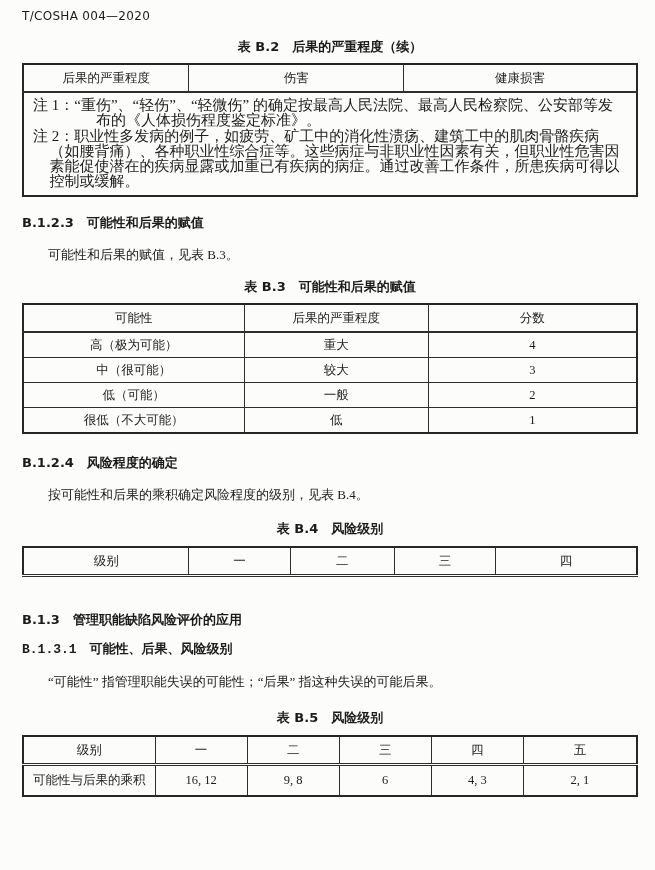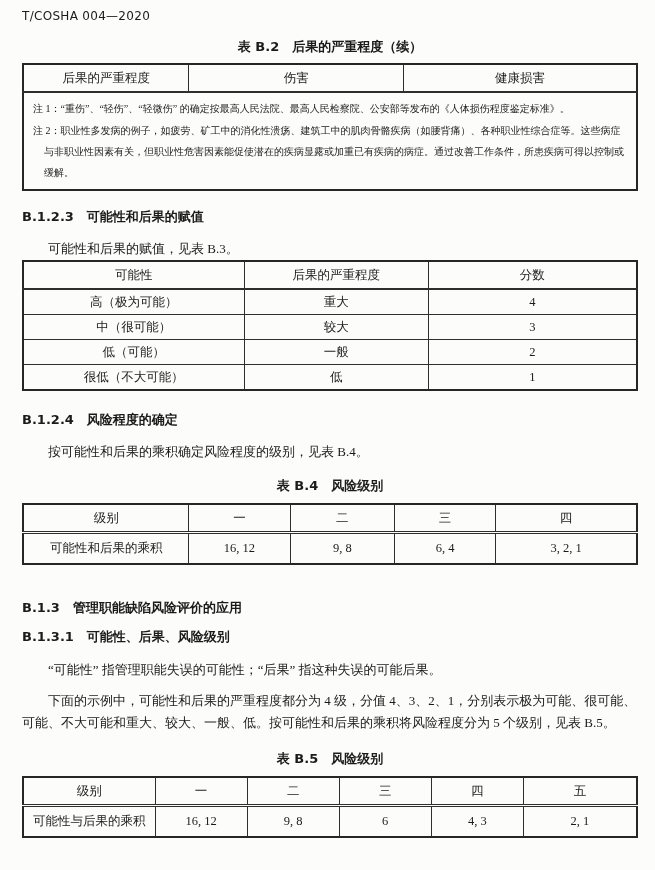--- a/index.html
+++ b/index.html
@@ -48,36 +48,36 @@
   .tbl tr.head td { height: 20px; border-bottom-width: 2px; }
   .tbl-b4 tr.head td, .tbl-b5 tr.head td { border-bottom: 3px double #2e2e2e; }
   .tbl-b4 td.data-row, .tbl-b5 td.data-row { height: 23px; }
   .tbl-b3 td { height: 18px; }
 
   .notes-cell {
     text-align: left !important;
     padding: 5px 9px 6px 9px !important;
   }
   .note {
-    font-size: 10px;
-    line-height: 21px;
+    font-size: 15px;
+    line-height: 15px;
   }
   .note-label { font-weight: normal; }
   .note-1 { padding-left: 4.2em; text-indent: -4.2em; }
   .note-2 { padding-left: 1.1em; text-indent: -1.1em; margin-top: 1px; }
 
   .sec-heading {
     font-family: "DejaVu Sans", "Liberation Sans", sans-serif;
     font-weight: bold;
     font-size: 13px;
     margin: 17px 0 0 0;
   }
   .h-b124 { margin-top: 20px; }
   .h-b13  { margin-top: 34px; }
-  .h-b131 { margin-top: 11px; }
+  .h-b131 { margin-top: 11px; font-family: Liberation Mono, monospace; }
 
   .para {
     font-size: 13px;
     line-height: 22px;
     text-indent: 2em;
     margin: 12px 0 0 0;
   }
   .para-tight { margin-top: 13px; margin-bottom: 9px; }
   .para-cont  { margin-top: 0; margin-bottom: 0; }
 </style>
@@ -106,20 +106,21 @@
           <div class="note note-1"><span class="note-label">注 1：</span><span>“重伤”、“轻伤”、“轻微伤” 的确定按最高人民法院、最高人民检察院、公安部等发布的《人体损伤程度鉴定标准》。</span></div>
           <div class="note note-2"><span class="note-label">注 2：</span><span>职业性多发病的例子，如疲劳、矿工中的消化性溃疡、建筑工中的肌肉骨骼疾病（如腰背痛）、各种职业性综合症等。这些病症与非职业性因素有关，但职业性危害因素能促使潜在的疾病显露或加重已有疾病的病症。通过改善工作条件，所患疾病可得以控制或缓解。</span></div>
         </td>
       </tr>
     </tbody>
   </table>
 
   <div class="sec-heading">B.1.2.3　可能性和后果的赋值</div>
   <p class="para">可能性和后果的赋值，见表 B.3。</p>
 
+  <div class="tbl-title t3-title">表 B.3　可能性和后果的赋值</div>
   <table class="tbl tbl-b3">
     <colgroup>
         <col style="width:36%">
         <col style="width:30%">
         <col style="width:34%">
       </colgroup>
     <tbody>
       <tr class="head">
         <td>可能性</td>
         <td>后果的严重程度</td>
@@ -161,34 +162,26 @@
         <col style="width:23%">
       </colgroup>
     <tbody>
       <tr class="head">
         <td>级别</td>
         <td>一</td>
         <td>二</td>
         <td>三</td>
         <td>四</td>
       </tr>
-      <tr>
-        <td class="data-row">可能性和后果的乘积</td>
-        <td class="data-row">16, 12</td>
-        <td class="data-row">9, 8</td>
-        <td class="data-row">6, 4</td>
-        <td class="data-row">3, 2, 1</td>
-      </tr>
     </tbody>
   </table>
 
   <div class="sec-heading h-b13">B.1.3　管理职能缺陷风险评价的应用</div>
   <div class="sec-heading h-b131">B.1.3.1　可能性、后果、风险级别</div>
   <p class="para para-tight">“可能性” 指管理职能失误的可能性；“后果” 指这种失误的可能后果。</p>
-  <p class="para para-cont">下面的示例中，可能性和后果的严重程度都分为 4 级，分值 4、3、2、1，分别表示极为可能、很可能、可能、不大可能和重大、较大、一般、低。按可能性和后果的乘积将风险程度分为 5 个级别，见表 B.5。</p>
 
   <div class="tbl-title t5-title">表 B.5　风险级别</div>
   <table class="tbl tbl-b5">
     <colgroup>
         <col style="width:21.5%">
         <col style="width:15%">
         <col style="width:15%">
         <col style="width:15%">
         <col style="width:15%">
         <col style="width:18.5%">

